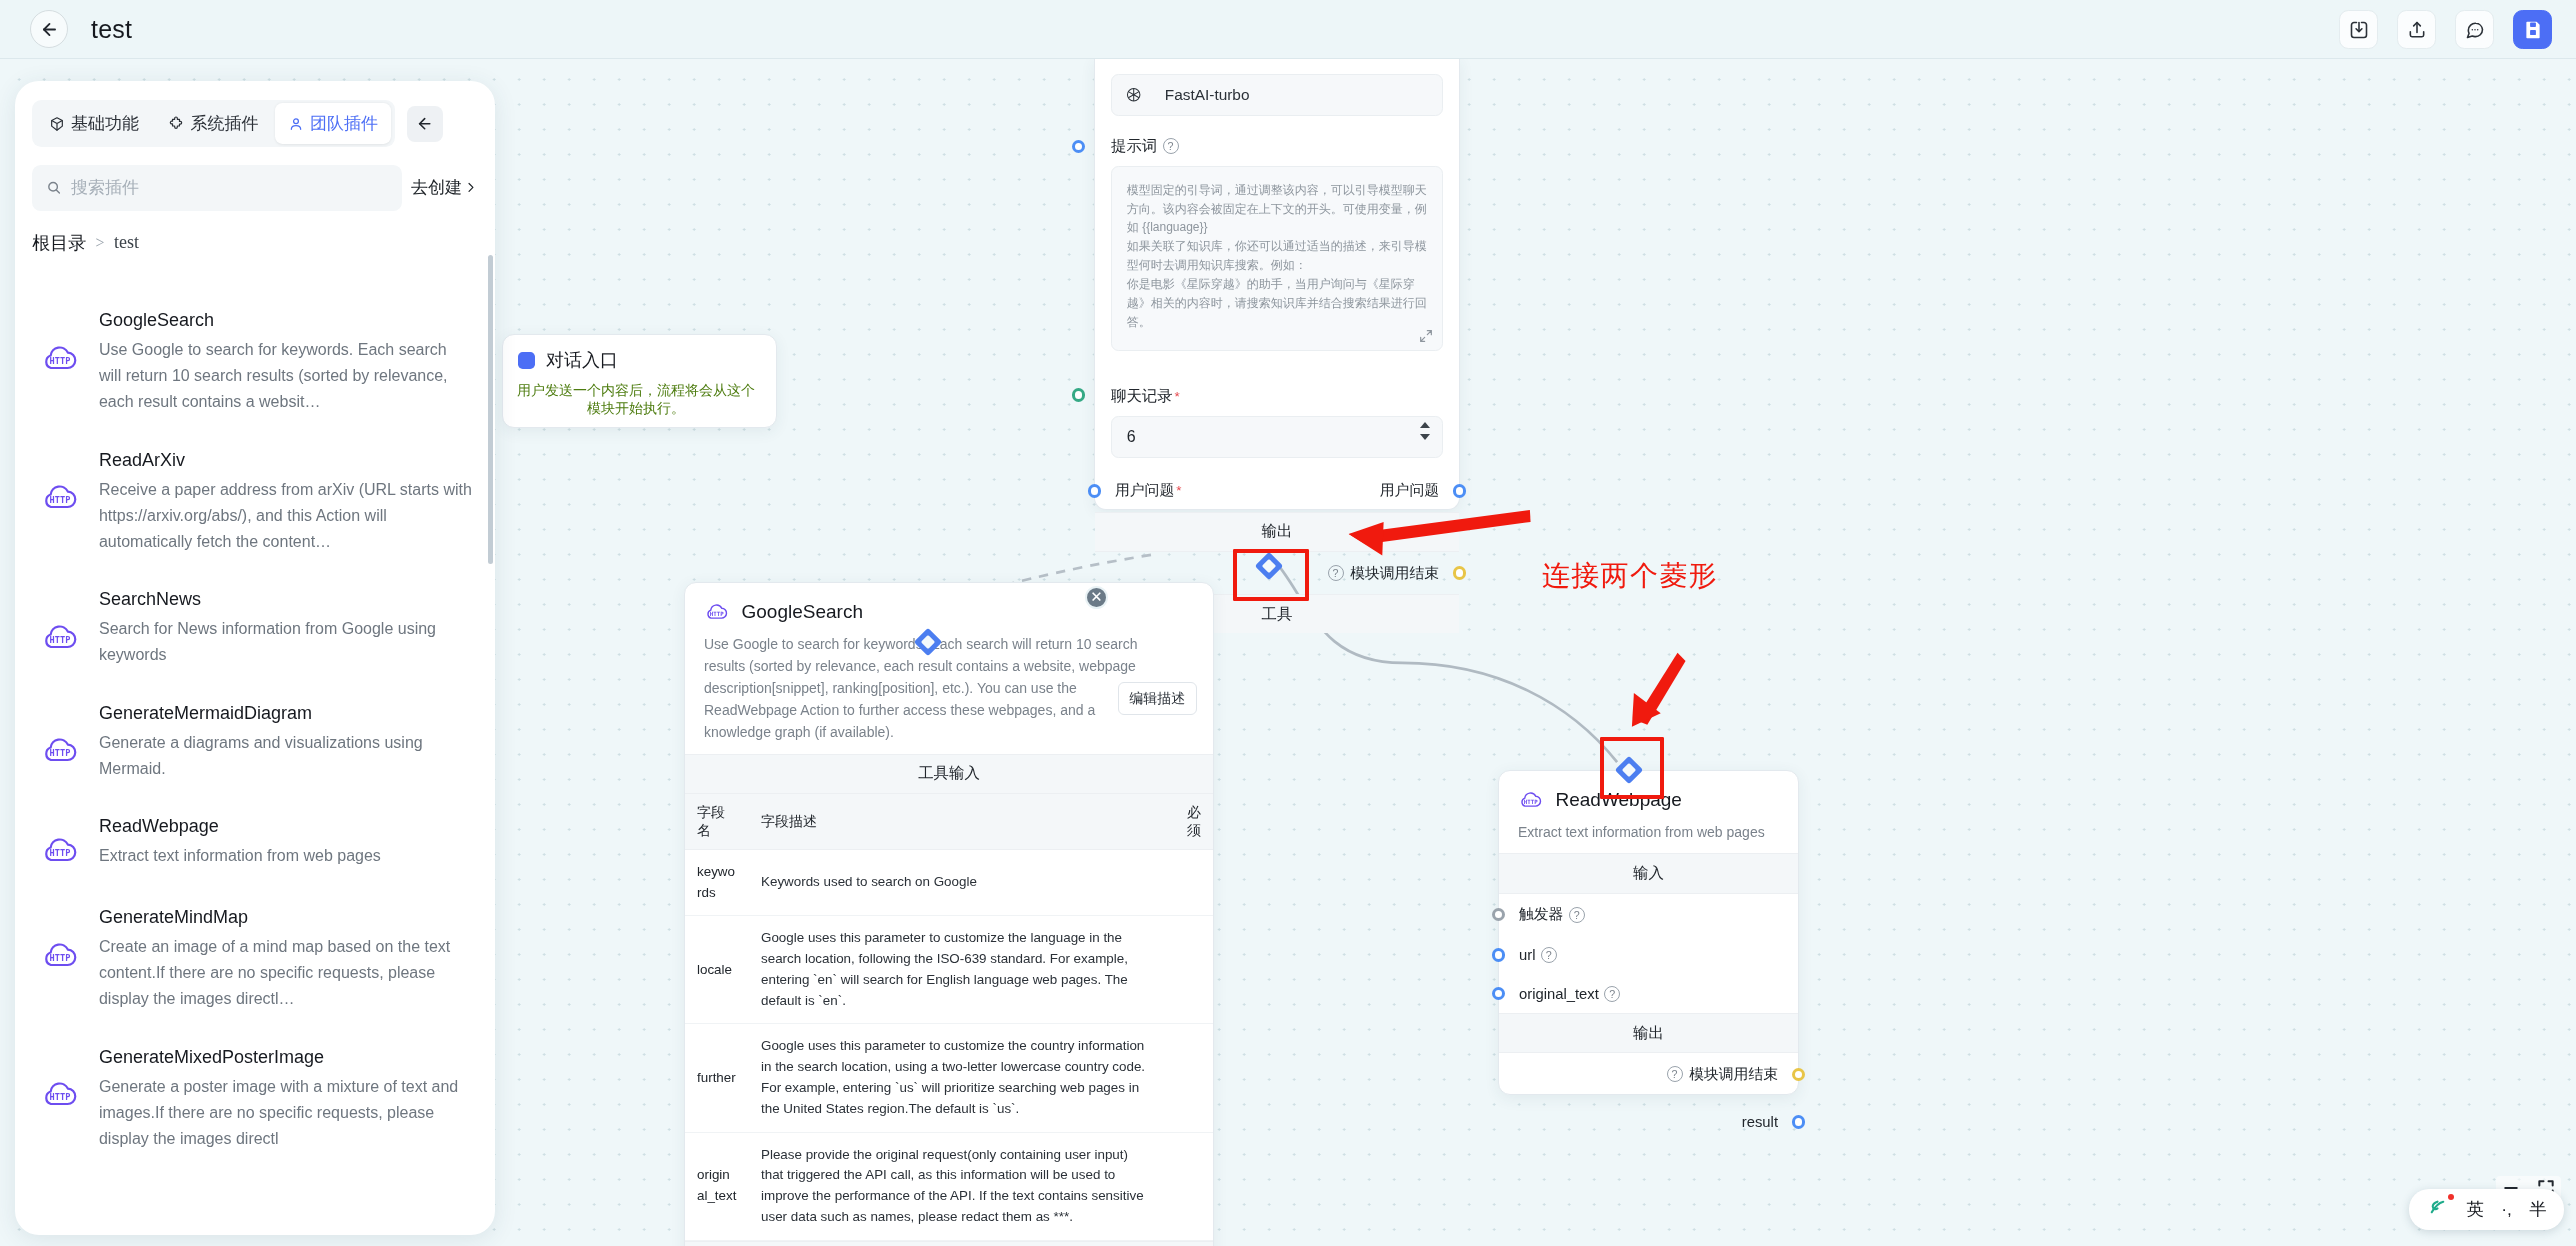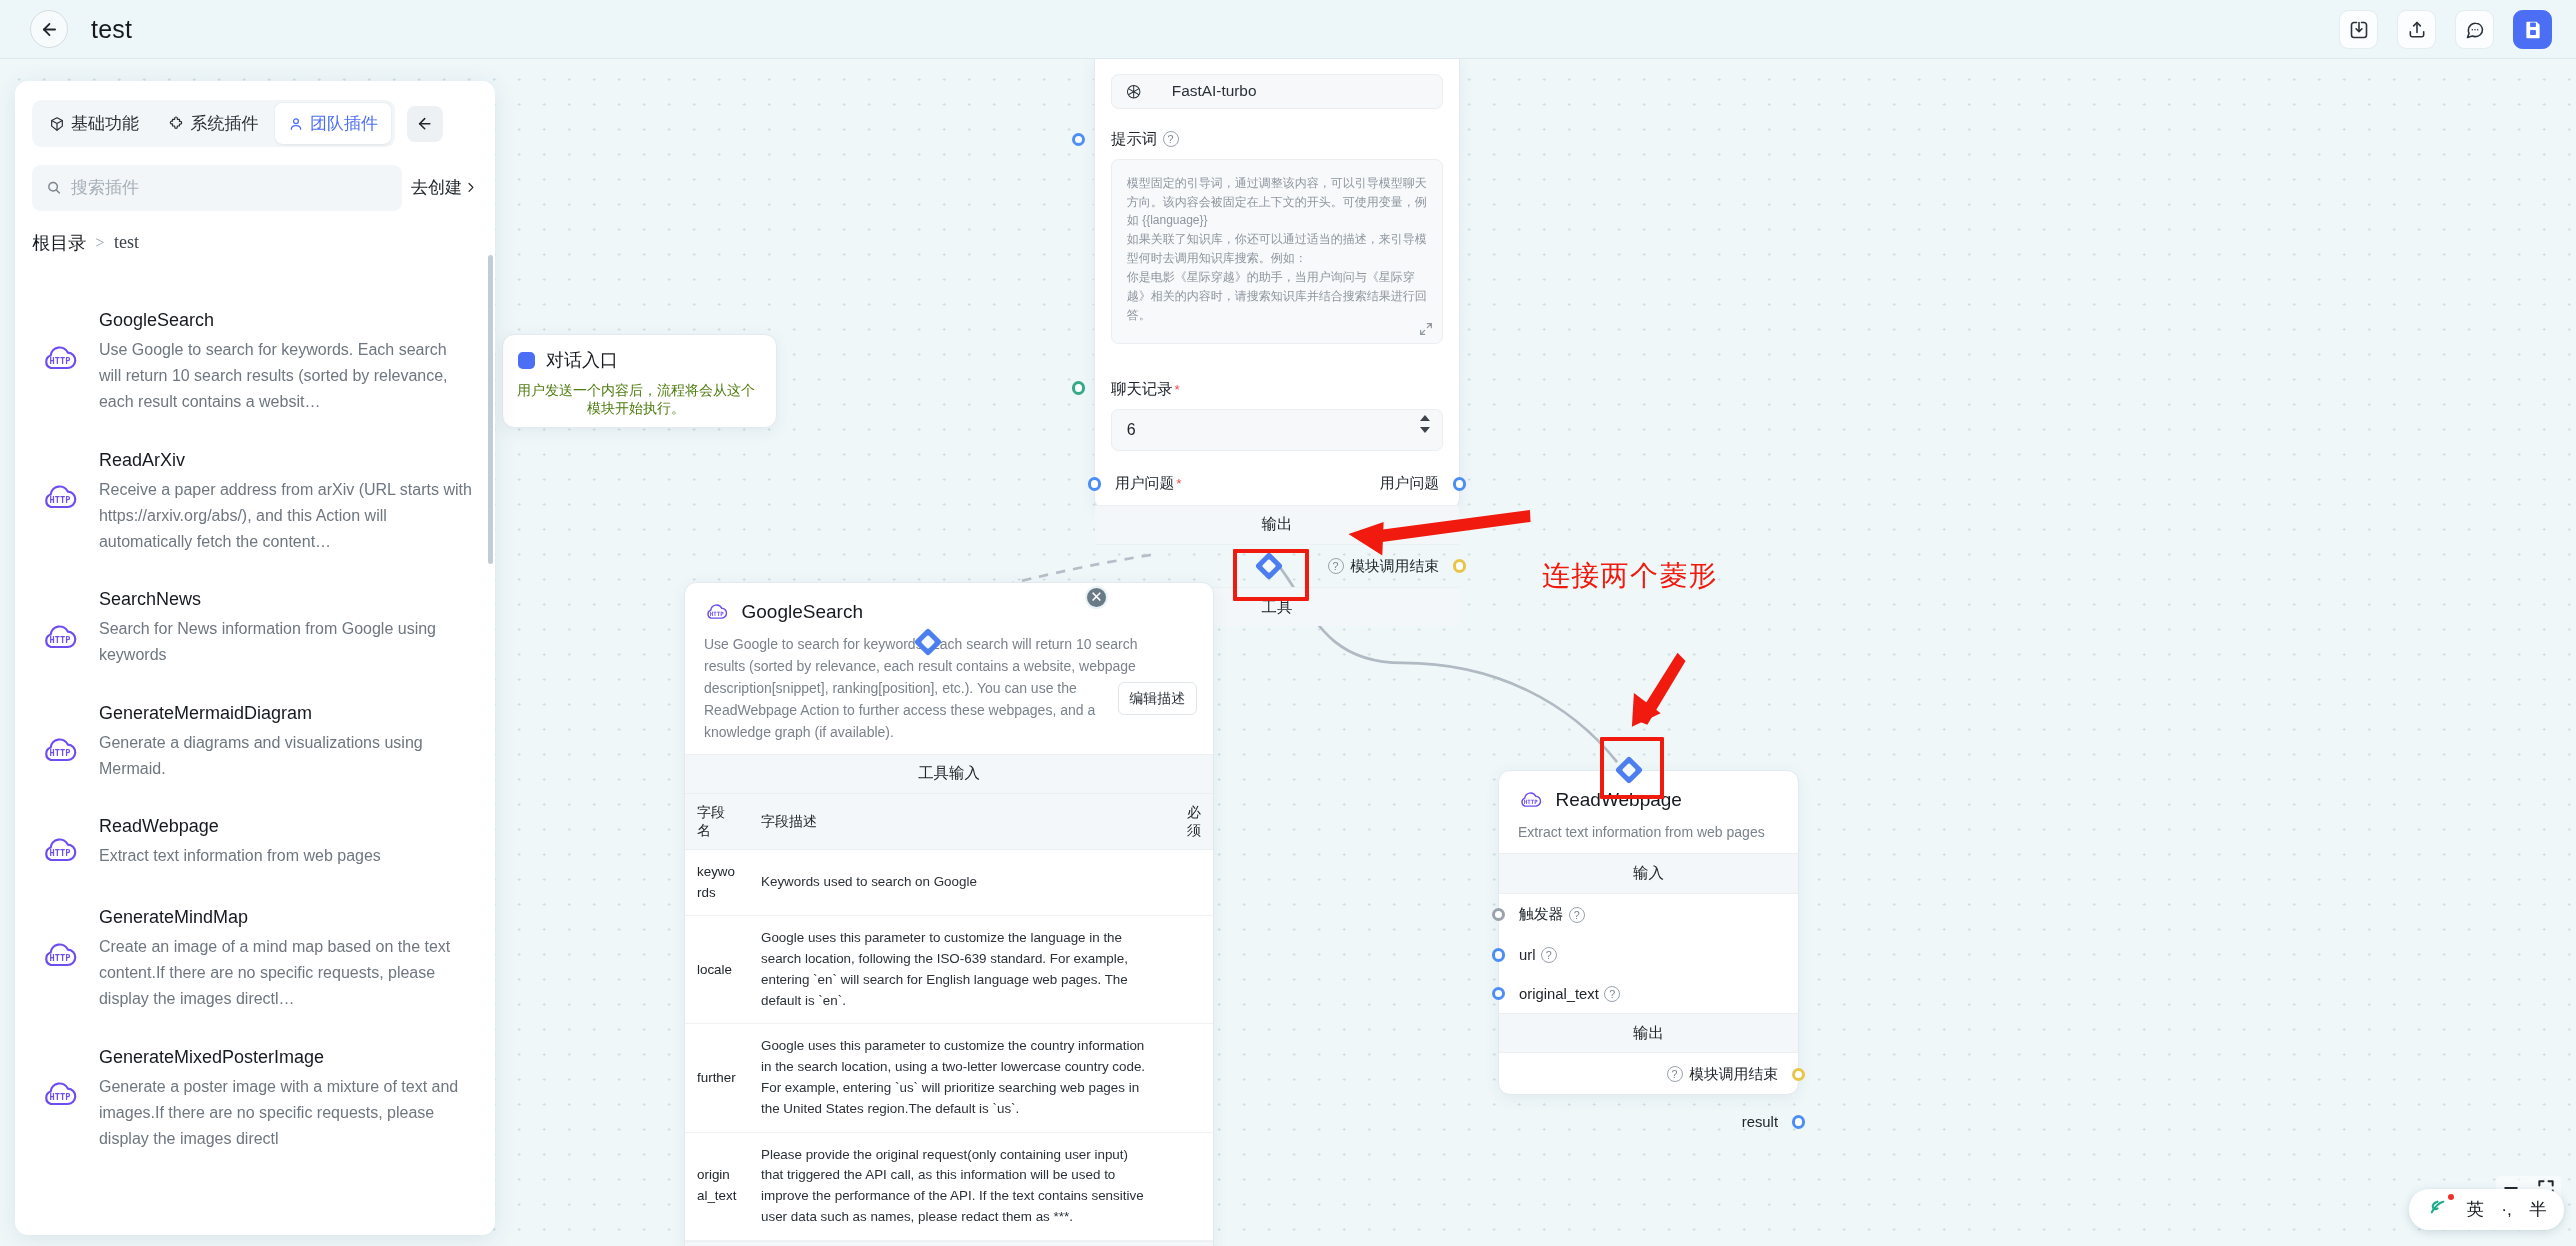--- a/index.html
+++ b/index.html
@@ -47,21 +47,21 @@
     background-image: radial-gradient(#cfdfe4 1.1px, transparent 1.1px);
     background-size: 25px 25px;
     background-position: 6.7px 8px;
     overflow: hidden;
   }
 
   
   .plugin-panel {
     position: absolute; left: 14.8px; top: 81px;
     width: 480px; height: 1154px;
-    background: #ffffff; border-radius: 13px;
+    background: #ffffff; border-radius: 24px;
     box-shadow: 0 4px 23px rgba(40,70,90,.10);
     z-index: 30; overflow: hidden;
   }
   .tabs-row { display: flex; align-items: center; padding: 19px 17.4px 0 17.4px; }
   .tabs {
     display: flex; background: #f3f6f8; border-radius: 9.4px; padding: 3.4px;
     gap: 2.7px;
   }
   .tab {
     display: flex; align-items: center; gap: 6px;
@@ -146,23 +146,23 @@
   .qmark {
     display: inline-flex; align-items: center; justify-content: center;
     width: 16px; height: 16px; border-radius: 50%;
     border: 1.1px solid #9aa3ac; color: #7a828b; font-size: 10.7px;
     margin-left: 5.4px; flex: none;
   }
 
   
   #llm-node { left: 1094px; top: 0px; width: 366px; height: 451px; border-top: none; border-radius: 0 0 12px 12px; }
   .model-pill {
-    margin: 14.8px 16px 0 16px; height: 35px; background: #f6f8fa;
+    margin: 14.8px 16px 0 16px; height: 42px; background: #f6f8fa;
     border: 0.7px solid #eaeef1; border-radius: 7.4px;
-    display: flex; align-items: center; gap: 29px; padding: 0 13.4px;
+    display: flex; align-items: center; gap: 22px; padding: 0 13.4px;
     font-size: 15.4px; color: #2b3138;
   }
   .field-label { display: flex; align-items: center; font-size: 15.4px; color: #21262c; }
   .prompt-box {
     margin: 9.4px 16px 0 16px; background: #f7f9fb; border: 0.7px solid #eaeef1;
     border-radius: 7.4px; padding: 13.4px 14.8px 17.4px 14.8px; position: relative;
   }
   .prompt-text { font-size: 12px; line-height: 1.58; color: #8e969e; white-space: pre-line; }
   .resize-handle { position: absolute; right: 8px; bottom: 5.4px; color: #8e969e; }
   .num-box {

